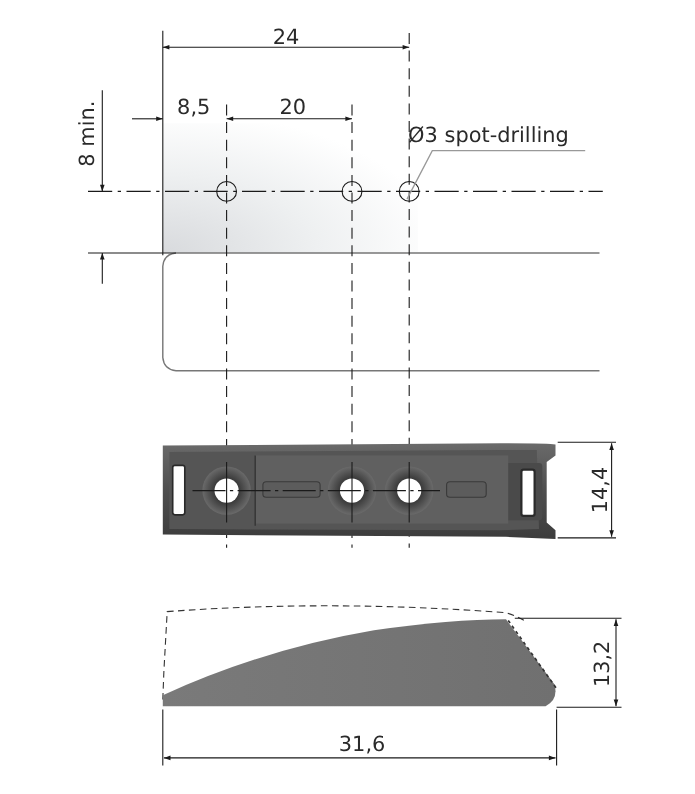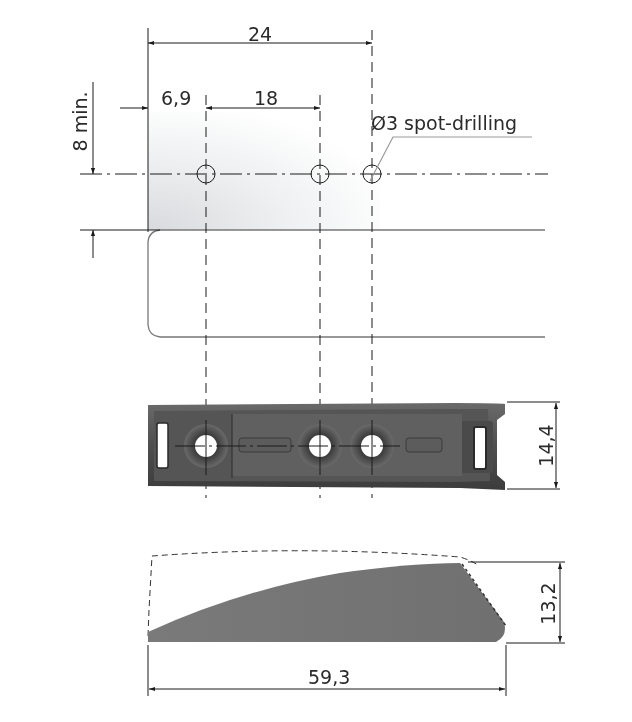--- a/index.html
+++ b/index.html
@@ -106,19 +106,19 @@
     <line x1="506" y1="643" x2="565" y2="643" stroke="#1a1a1a" stroke-width="1"></line>
     <line x1="560" y1="563" x2="560" y2="642" stroke="#1a1a1a" stroke-width="1" marker-start="url(#arr)" marker-end="url(#arr)"></line>
 
     <line x1="148" y1="645" x2="148" y2="696" stroke="#1a1a1a" stroke-width="1"></line>
     <line x1="506" y1="645" x2="506" y2="696" stroke="#1a1a1a" stroke-width="1"></line>
     <line x1="149" y1="689" x2="505" y2="689" stroke="#1a1a1a" stroke-width="1" marker-start="url(#arr)" marker-end="url(#arr)"></line>
   </g>
 </svg>
 
 <div class="dim-text" style="left:248px; top:25px;">24</div>
-<div class="dim-text" style="left:161px; top:89px;">6,9</div>
-<div class="dim-text" style="left:254px; top:89px;">18</div>
+<div class="dim-text" style="left:161px; top:89px;">8,5</div>
+<div class="dim-text" style="left:254px; top:89px;">20</div>
 <div class="dim-text vert" style="left:46px; top:112px; width:68px; text-align:center;">8 min.</div>
 <div class="dim-text" style="left:371px; top:114px;">Ø3 spot-drilling</div>
 <div class="dim-text vert" style="left:523px; top:436px; width:46px; text-align:center;">14,4</div>
 <div class="dim-text vert" style="left:525px; top:594px; width:46px; text-align:center;">13,2</div>
-<div class="dim-text" style="left:308px; top:668px;">59,3</div>
+<div class="dim-text" style="left:308px; top:668px;">31,6</div>
 
 </body></html>

